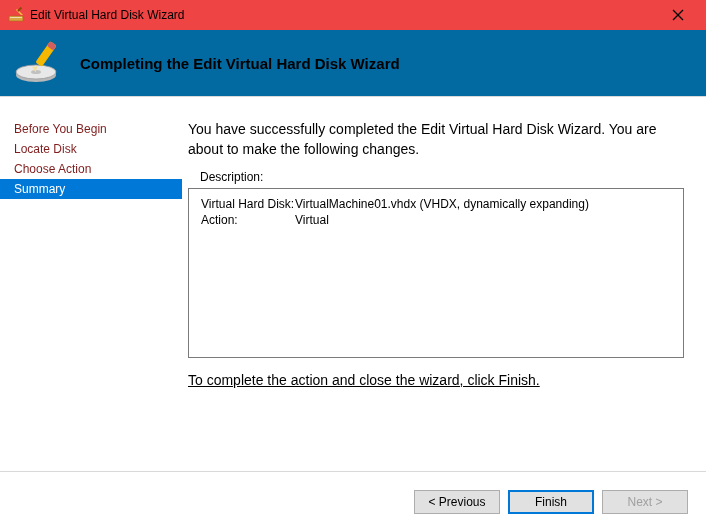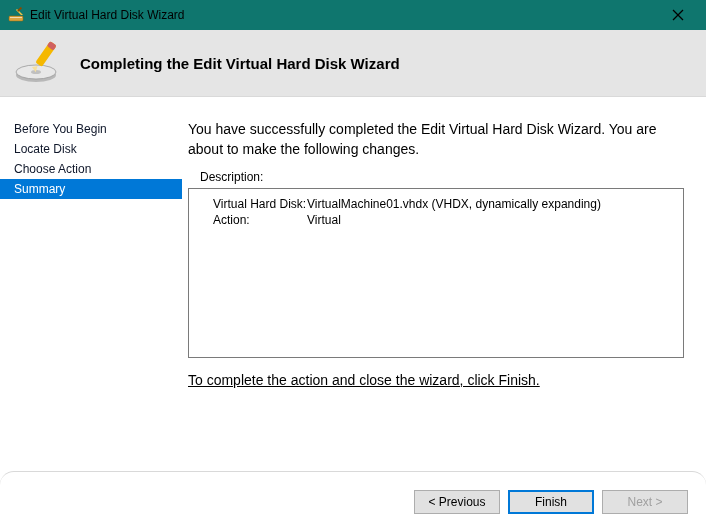--- a/index.html
+++ b/index.html
@@ -10,21 +10,21 @@
       width: 706px;
       height: 531px;
       overflow: hidden;
       color: #000;
     }
     .titlebar {
       height: 30px;
       display: flex;
       align-items: center;
       padding: 0 8px;
-      background: #0f766e;
+      background: #ef4444;
     }
     .titlebar .app-icon {
       width: 16px; height: 16px;
       margin-right: 6px;
       display: inline-flex;
       align-items: center;
       justify-content: center;
     }
     .titlebar .title {
       font-size: 12px;
@@ -40,21 +40,21 @@
       font-size: 14px;
       color: #000;
       cursor: pointer;
     }
     .header {
       height: 67px;
       display: flex;
       align-items: center;
       padding: 0 14px;
       border-bottom: 1px solid #d9d9d9;
-      background: #e5e5e5;
+      background: #0369a1;
     }
     .header-icon {
       width: 48px; height: 48px;
       margin-right: 18px;
       position: relative;
     }
     .header h1 {
       font-size: 15px;
       font-weight: 700;
       color: #000;
@@ -64,21 +64,21 @@
       height: 374px;
     }
     .sidebar {
       width: 182px;
       padding: 22px 0 0 0;
       background: #fff;
     }
     .sidebar-item {
       padding: 3px 14px 3px 14px;
       font-size: 12px;
-      color: #0f172a;
+      color: #7f1d1d;
       cursor: pointer;
     }
     .sidebar-item.active {
       background: #0078d7;
       color: #fff;
     }
     .content {
       flex: 1;
       padding: 22px 22px 0 6px;
     }
@@ -88,21 +88,21 @@
       margin-bottom: 10px;
     }
     .desc-label {
       font-size: 12px;
       margin-bottom: 4px;
       margin-left: 12px;
     }
     .desc-box {
       border: 1px solid #7a7a7a;
       height: 170px;
-      padding: 8px 24px;
+      padding: 8px 12px;
       font-size: 12px;
       background: #fff;
     }
     .desc-row {
       display: flex;
       margin-bottom: 2px;
     }
     .desc-key {
       width: 94px;
       flex-shrink: 0;
@@ -113,21 +113,20 @@
       text-decoration: underline;
     }
     .buttons {
       border-top: 1px solid #d9d9d9;
       height: 60px;
       display: flex;
       align-items: center;
       justify-content: flex-end;
       padding: 8px 18px;
       gap: 8px;
-      border-radius: 14px;
     }
     .btn {
       min-width: 86px;
       height: 24px;
       border: 1px solid #adadad;
       background: #e1e1e1;
       font-size: 12px;
       font-family: inherit;
       cursor: pointer;
       padding: 0 10px;

